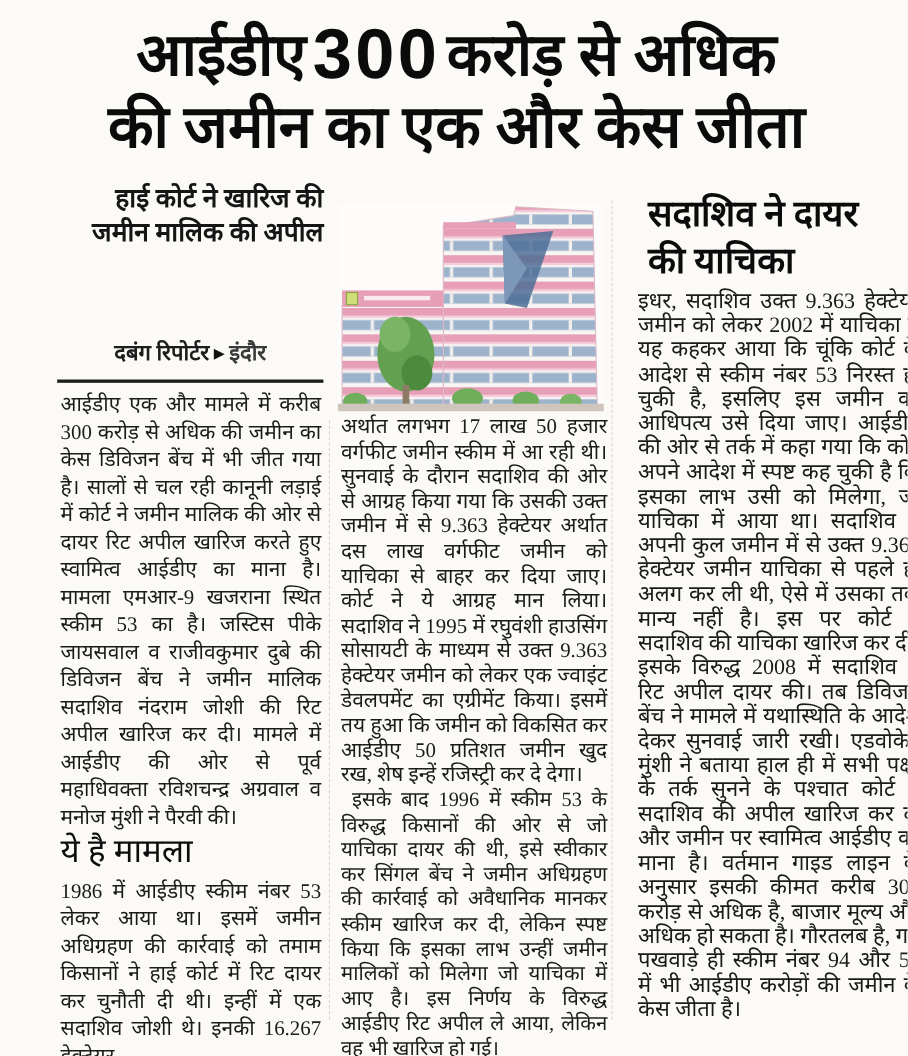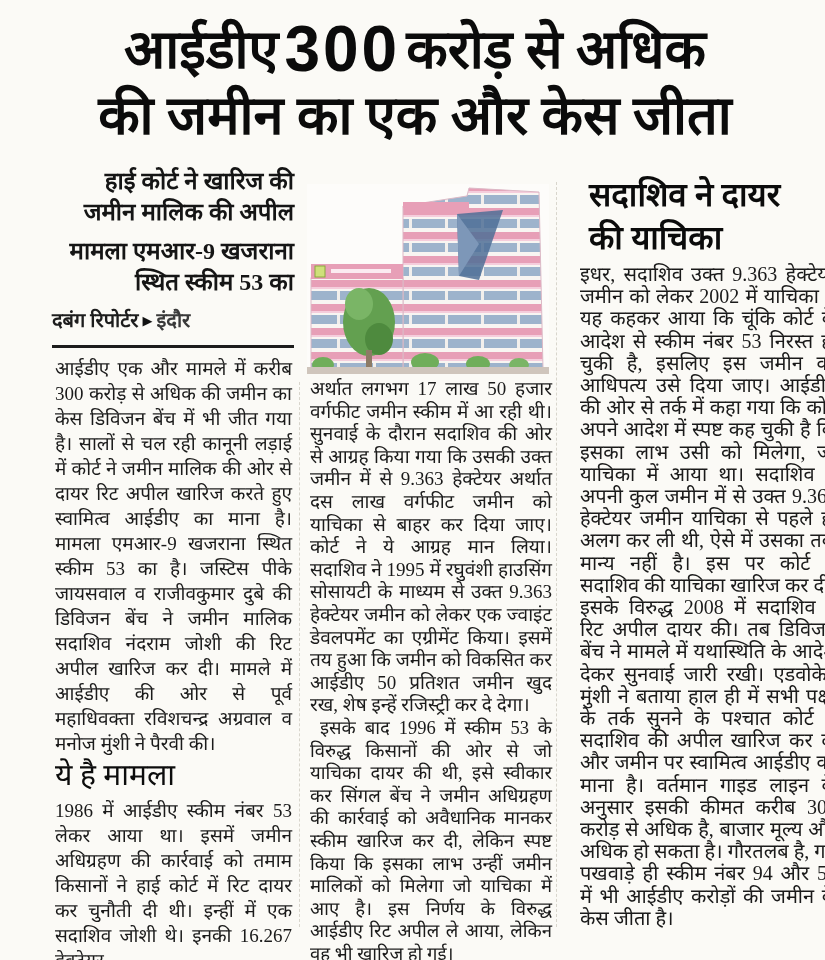--- a/index.html
+++ b/index.html
@@ -17,21 +17,21 @@
   }
   .headline .num{
     font-family:Liberation Sans, sans-serif;font-size:64px;font-weight:bold;
     letter-spacing:3px;vertical-align:-3px;padding:0 6px;
   }
   
   .col-rule{position:absolute;width:0;border-left:1px dashed #d8d5cc;}
   .subhead{position:absolute;left:52px;width:242px;text-align:right;
     font-weight:bold;font-size:24px;line-height:31px;color:#151515;}
   .byline{
-    position:absolute;left:52px;top:306px;width:242px;text-align:left;
+    position:absolute;left:52px;top:306px;width:242px;text-align:center;
     font-weight:bold;font-size:20px;color:#1d1d1d;
     padding-bottom:12px;border-bottom:3px solid #1c1c1c;
   }
   .byline .arrow{font-size:13px;vertical-align:2px;padding:0 4px;color:#111;}
   .byline .city{color:#3a3a3a;}
   .bodytext{
     position:absolute;text-align:justify;color:#1a1a1a;
     font-family:"Liberation Serif","DejaVu Sans",serif;
   }
   #left-para1{left:55px;top:356px;width:237px;font-size:19px;line-height:25px;font-family:Liberation Serif, serif;}
@@ -58,24 +58,20 @@
     <div><span>आईडीए</span><span class="num">300</span><span>करोड़ से अधिक</span></div>
     <div>की जमीन का एक और केस जीता</div>
   </div>
 
   <div class="col-rule" style="left:299px;top:382px;height:545px;"></div>
   <div class="col-rule" style="left:556px;top:182px;height:745px;"></div>
 
   <div class="subhead" style="top:166px;">
     <div>हाई कोर्ट ने खारिज की</div>
     <div>जमीन मालिक की अपील</div>
-  </div>
-  <div class="subhead" style="top:236px;">
-    <div>मामला एमआर-9 खजराना</div>
-    <div>स्थित स्कीम 53 का</div>
   </div>
 
   <div class="byline"><span>दबंग रिपोर्टर</span><span class="arrow">▶</span><span class="city">इंदौर</span></div>
 
   <div class="bodytext" id="left-para1">आईडीए एक और मामले में करीब 300 करोड़ से अधिक की जमीन का केस डिविजन बेंच में भी जीत गया है। सालों से चल रही कानूनी लड़ाई में कोर्ट ने जमीन मालिक की ओर से दायर रिट अपील खारिज करते हुए स्वामित्व आईडीए का माना है। मामला एमआर-9 खजराना स्थित स्कीम 53 का है। जस्टिस पीके जायसवाल व राजीवकुमार दुबे की डिविजन बेंच ने जमीन मालिक सदाशिव नंदराम जोशी की रिट अपील खारिज कर दी। मामले में आईडीए की ओर से पूर्व महाधिवक्ता रविशचन्द्र अग्रवाल व मनोज मुंशी ने पैरवी की।</div>
 
   <div id="case-heading">ये है मामला</div>
 
   <div class="bodytext" id="left-para2">1986 में आईडीए स्कीम नंबर 53 लेकर आया था। इसमें जमीन अधिग्रहण की कार्रवाई को तमाम किसानों ने हाई कोर्ट में रिट दायर कर चुनौती दी थी। इन्हीं में एक सदाशिव जोशी थे। इनकी 16.267 हेक्टेयर</div>
 

